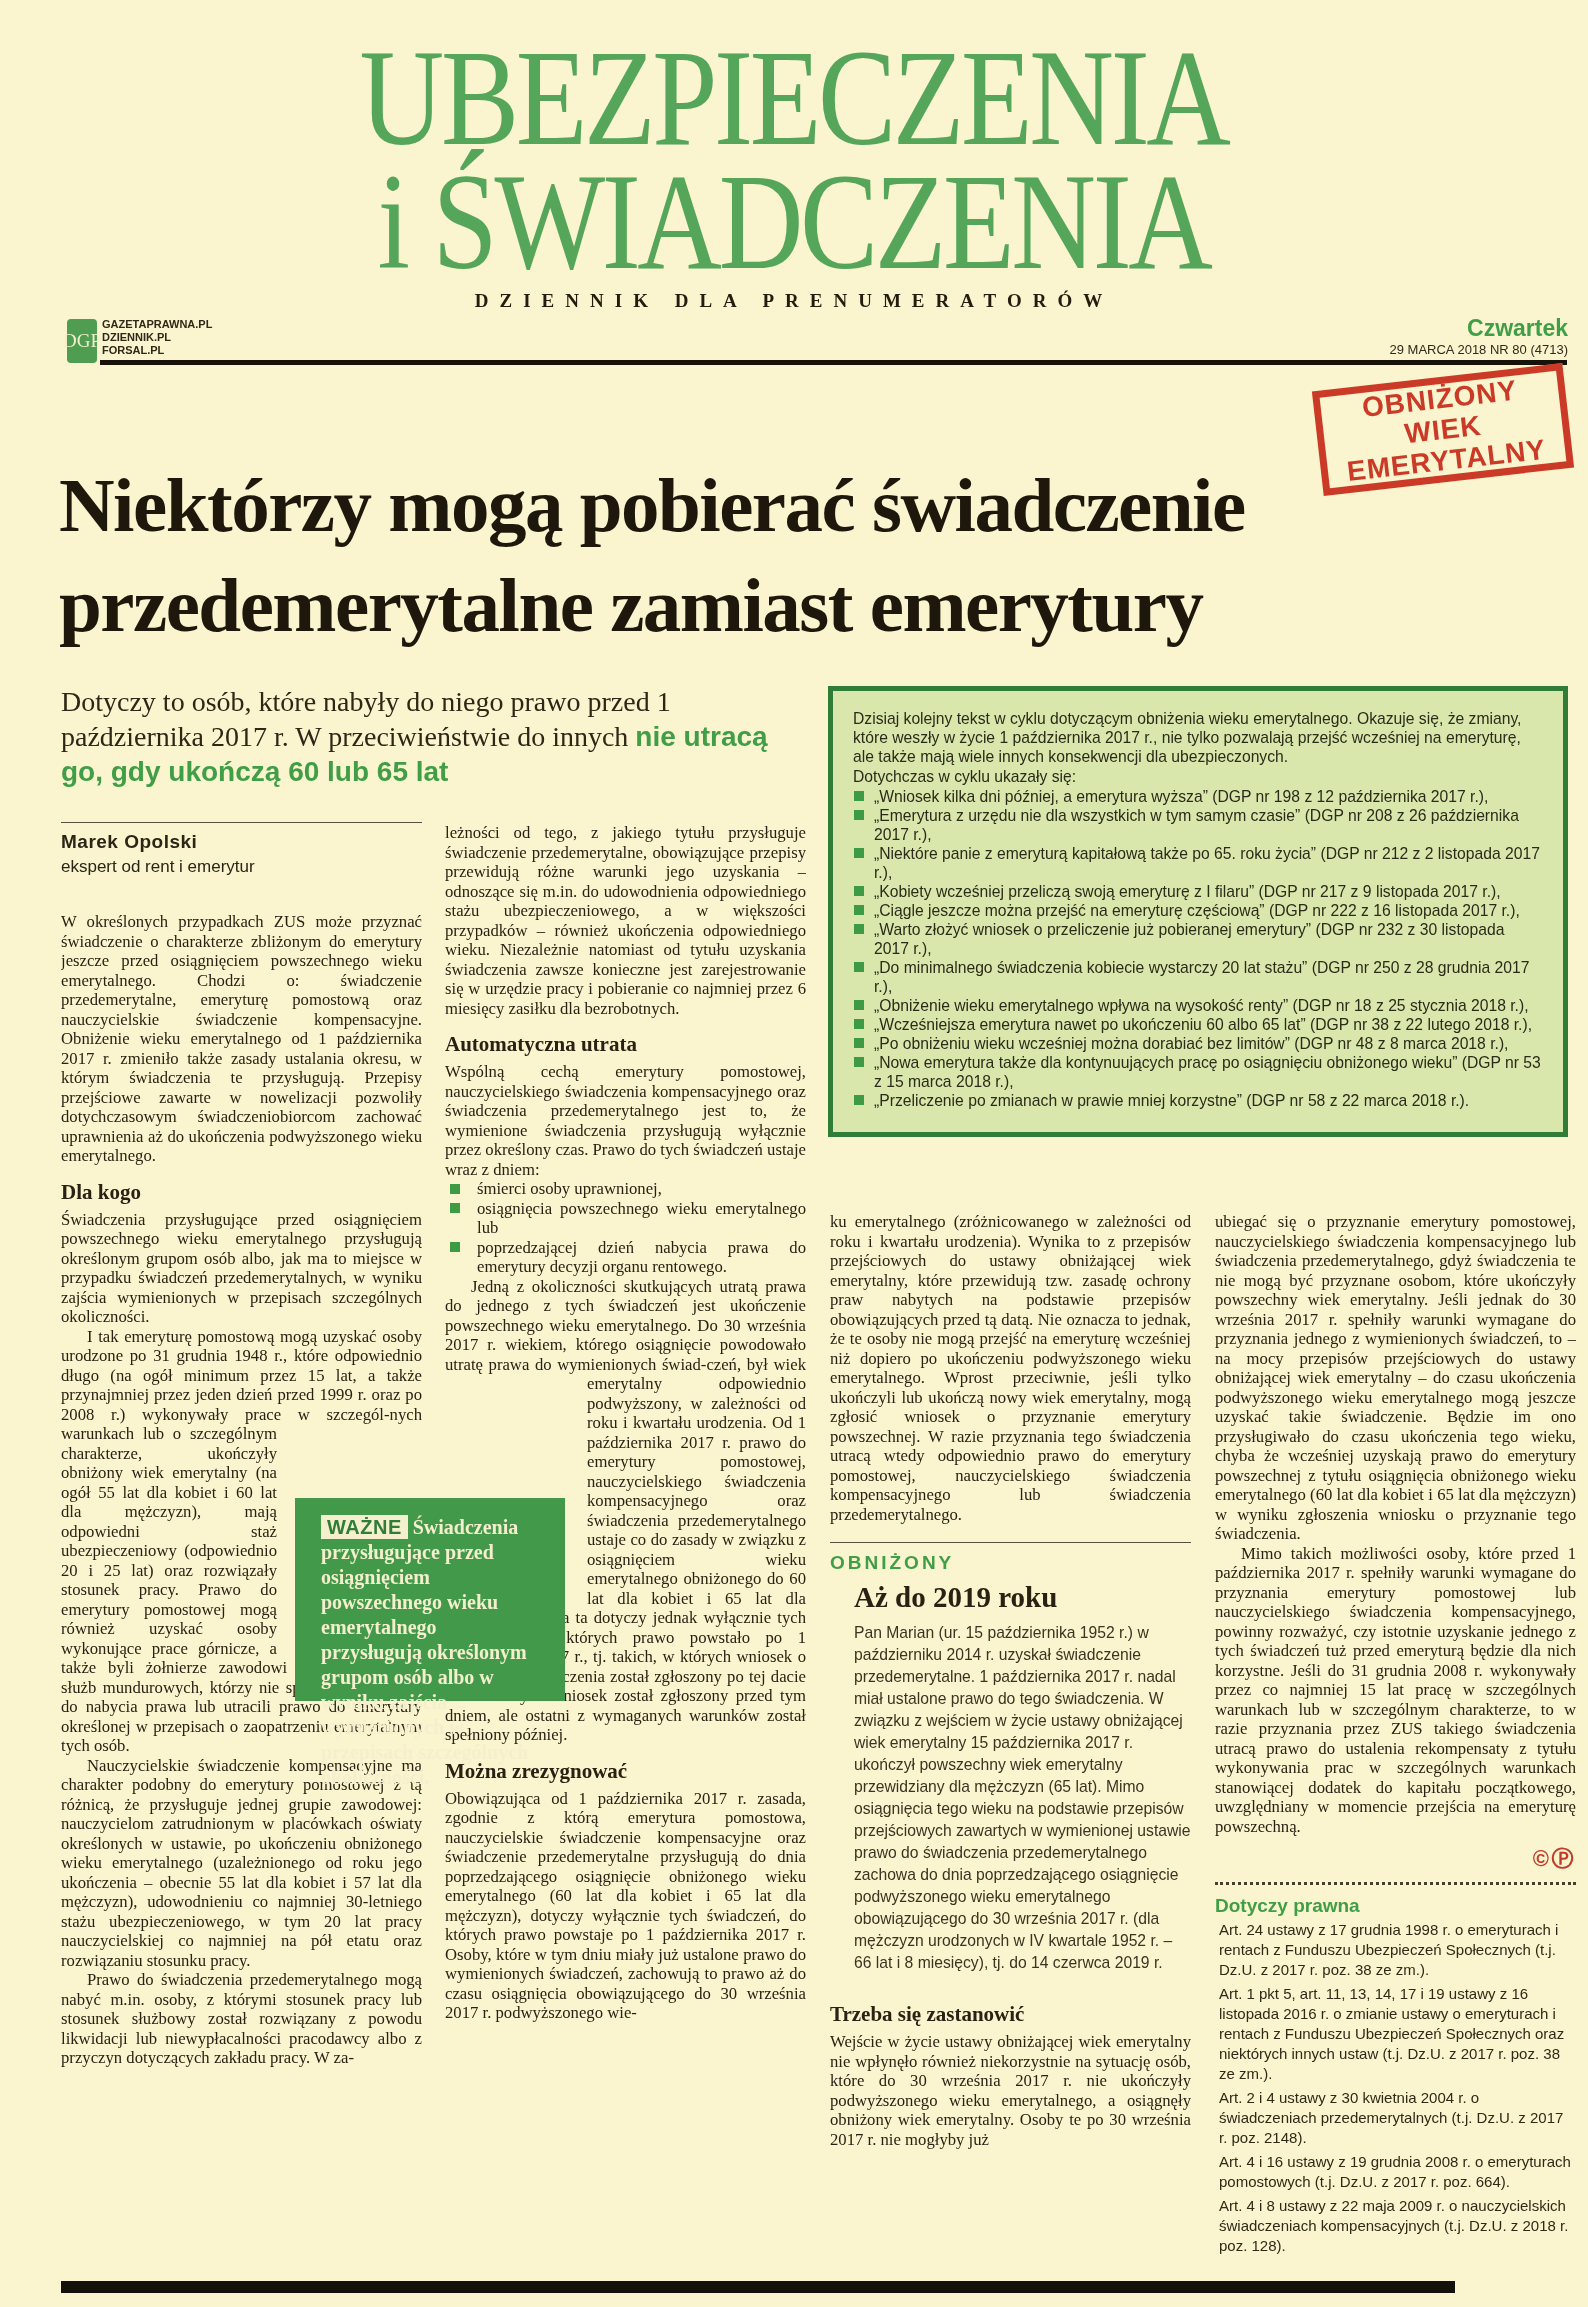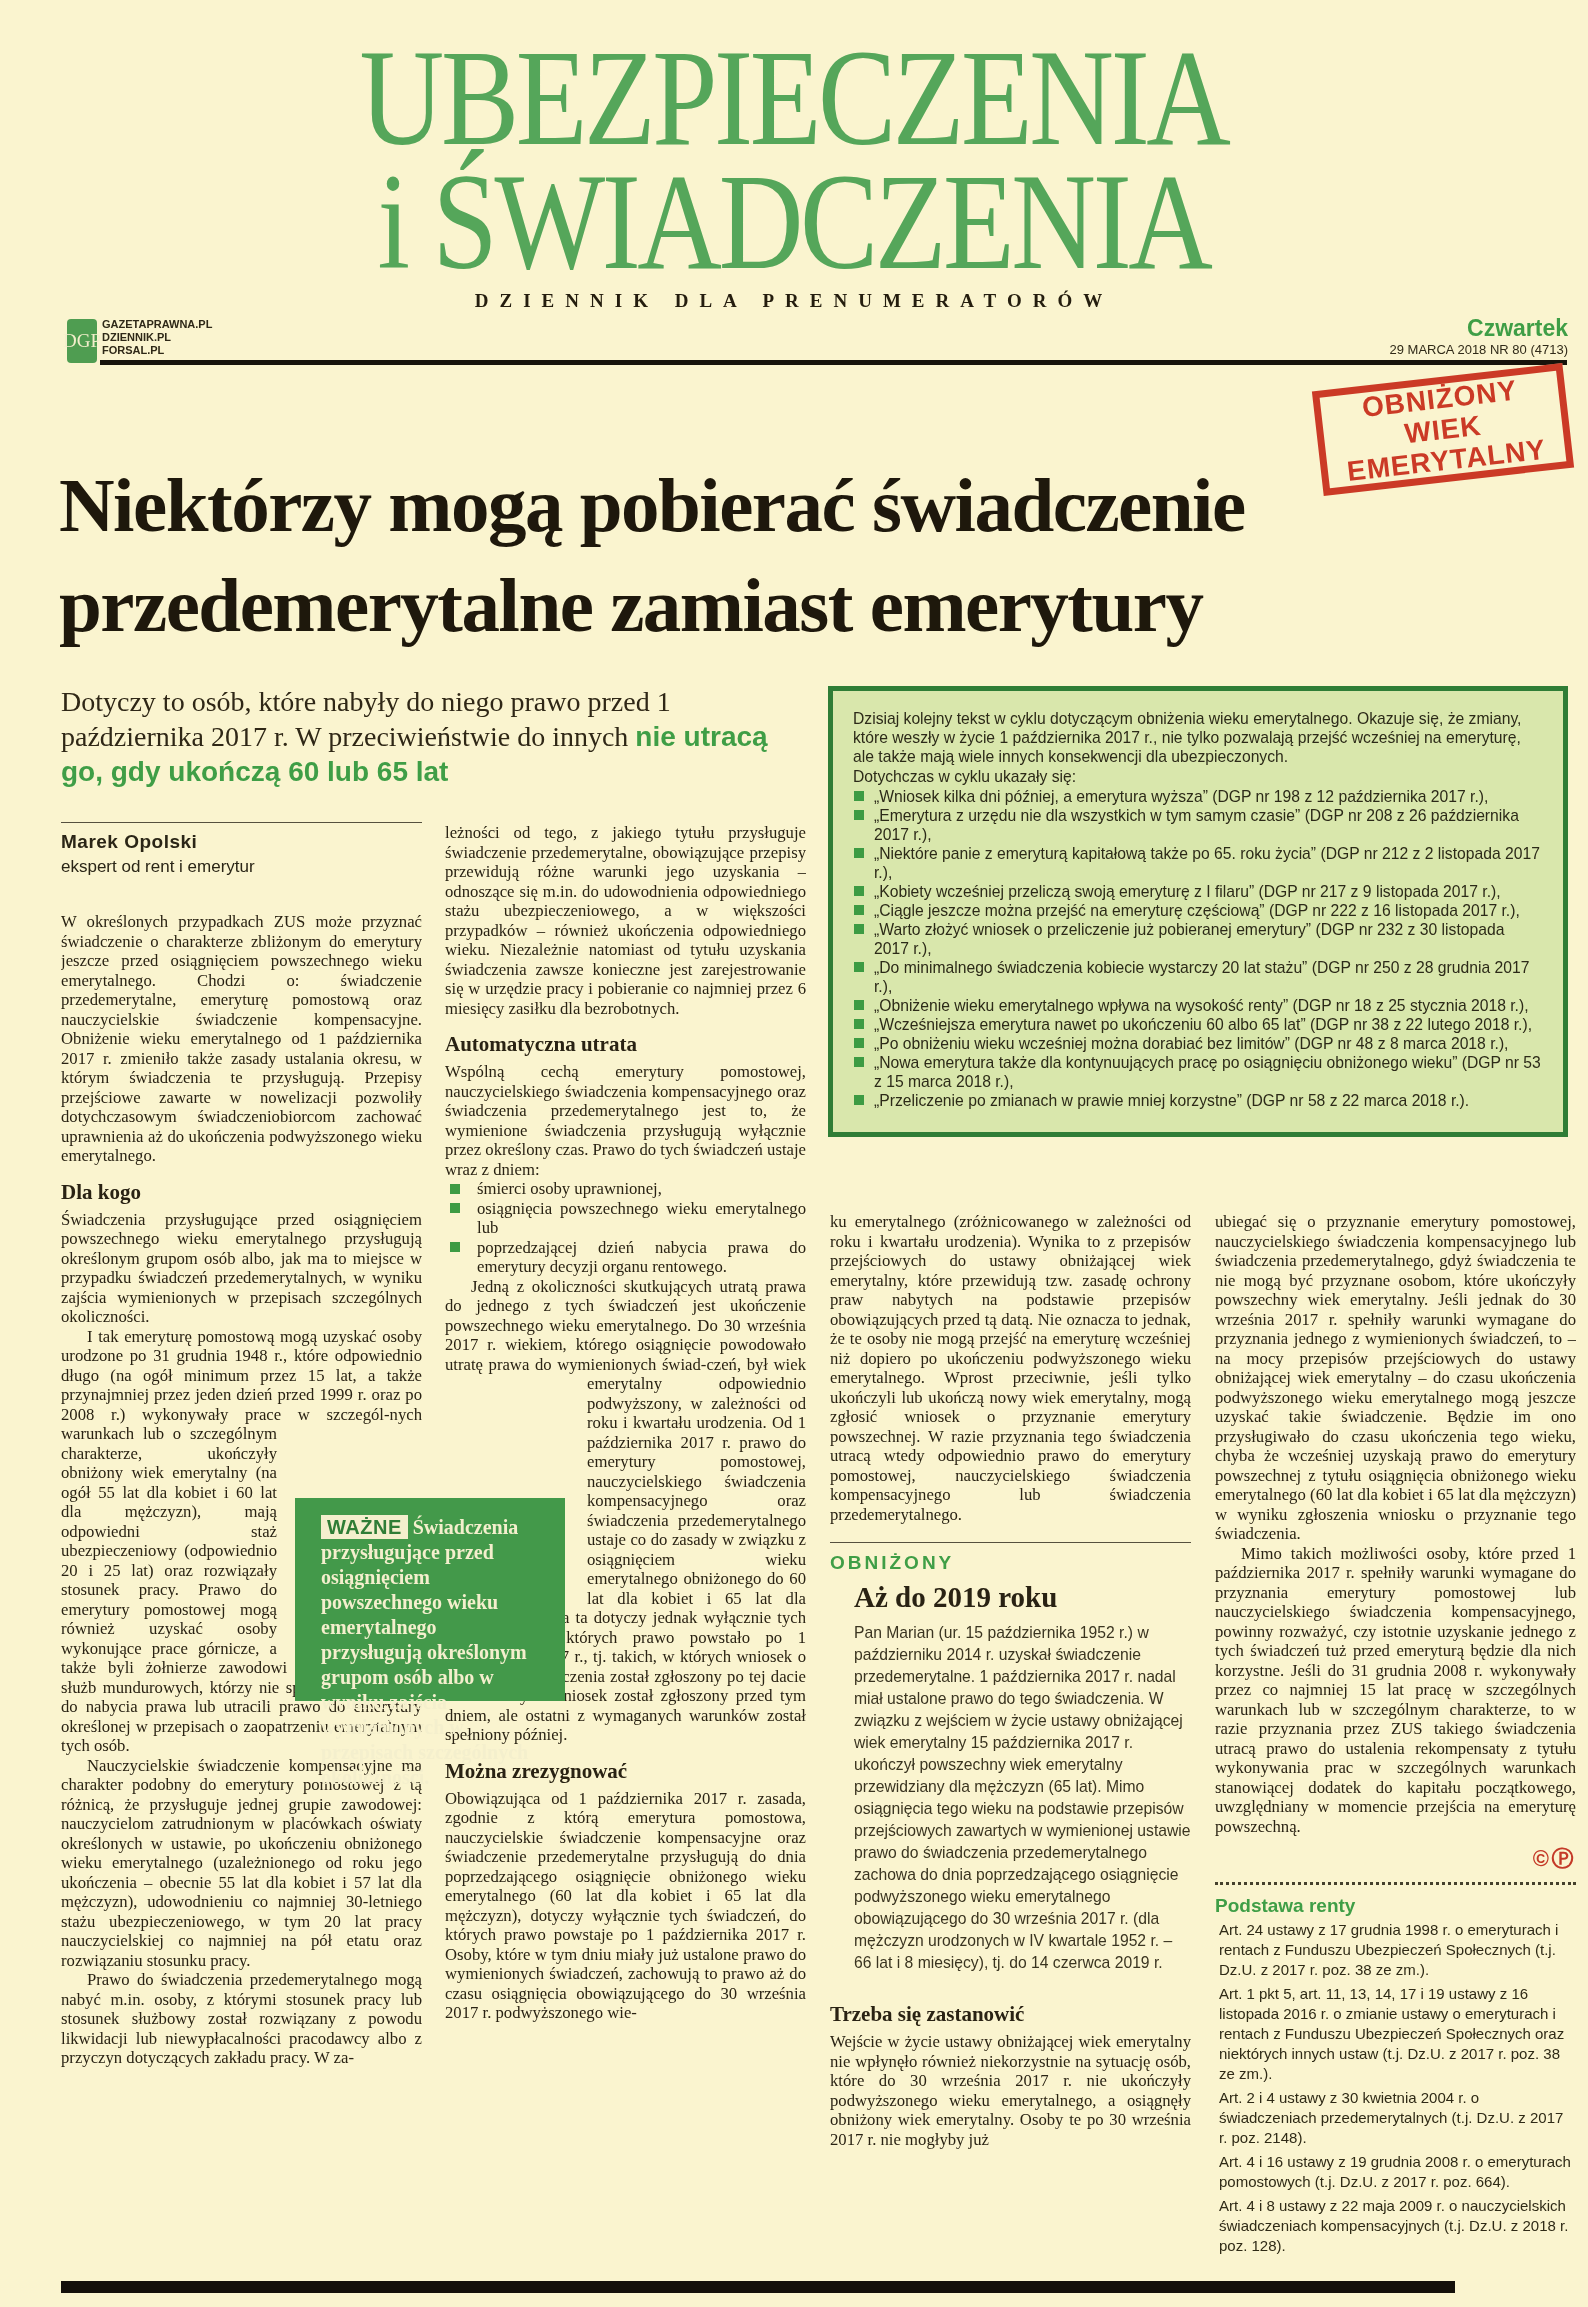--- a/index.html
+++ b/index.html
@@ -190,21 +190,21 @@
     </div>
     <div class="h-sec" style="margin-top:28px;">Trzeba się zastanowić</div>
     <p>Wejście w życie ustawy obniżającej wiek emerytalny nie wpłynęło również niekorzystnie na sytuację osób, które do 30 września 2017 r. nie ukończyły podwyższonego wieku emerytalnego, a osiągnęły obniżony wiek emerytalny. Osoby te po 30 września 2017 r. nie mogłyby już</p>
   </div>
 
   <div id="col4" class="col">
     <p>ubiegać się o przyznanie emerytury pomostowej, nauczycielskiego świadczenia kompensacyjnego lub świadczenia przedemerytalnego, gdyż świadczenia te nie mogą być przyznane osobom, które ukończyły powszechny wiek emerytalny. Jeśli jednak do 30 września 2017 r. spełniły warunki wymagane do przyznania jednego z wymienionych świadczeń, to – na mocy przepisów przejściowych do ustawy obniżającej wiek emerytalny – do czasu ukończenia podwyższonego wieku emerytalnego mogą jeszcze uzyskać takie świadczenie. Będzie im ono przysługiwało do czasu ukończenia tego wieku, chyba że wcześniej uzyskają prawo do emerytury powszechnej z tytułu osiągnięcia obniżonego wieku emerytalnego (60 lat dla kobiet i 65 lat dla mężczyzn) w wyniku zgłoszenia wniosku o przyznanie tego świadczenia.</p>
     <p class="ind">Mimo takich możliwości osoby, które przed 1 października 2017 r. spełniły warunki wymagane do przyznania emerytury pomostowej lub nauczycielskiego świadczenia kompensacyjnego, powinny rozważyć, czy istotnie uzyskanie jednego z tych świadczeń tuż przed emeryturą będzie dla nich korzystne. Jeśli do 31 grudnia 2008 r. wykonywały przez co najmniej 15 lat pracę w szczególnych warunkach lub w szczególnym charakterze, to w razie przyznania przez ZUS takiego świadczenia utracą prawo do ustalenia rekompensaty z tytułu wykonywania prac w szczególnych warunkach stanowiącej dodatek do kapitału początkowego, uwzględniany w momencie przejścia na emeryturę powszechną.</p>
     <div class="copyright">©Ⓟ</div>
     <div class="legal">
-      <p class="lh">Podstawa renty</p>
+      <p class="lh">Dotyczy prawna</p>
       <p>Art. 24 ustawy z 17 grudnia 1998 r. o emeryturach i rentach z Funduszu Ubezpieczeń Społecznych (t.j. Dz.U. z 2017 r. poz. 38 ze zm.).</p>
       <p>Art. 1 pkt 5, art. 11, 13, 14, 17 i 19 ustawy z 16 listopada 2016 r. o zmianie ustawy o emeryturach i rentach z Funduszu Ubezpieczeń Społecznych oraz niektórych innych ustaw (t.j. Dz.U. z 2017 r. poz. 38 ze zm.).</p>
       <p>Art. 2 i 4 ustawy z 30 kwietnia 2004 r. o świadczeniach przedemerytalnych (t.j. Dz.U. z 2017 r. poz. 2148).</p>
       <p>Art. 4 i 16 ustawy z 19 grudnia 2008 r. o emeryturach pomostowych (t.j. Dz.U. z 2017 r. poz. 664).</p>
       <p>Art. 4 i 8 ustawy z 22 maja 2009 r. o nauczycielskich świadczeniach kompensacyjnych (t.j. Dz.U. z 2018 r. poz. 128).</p>
     </div>
   </div>
 
   <div id="bottom-rule" class="abs"></div>
 </div>

